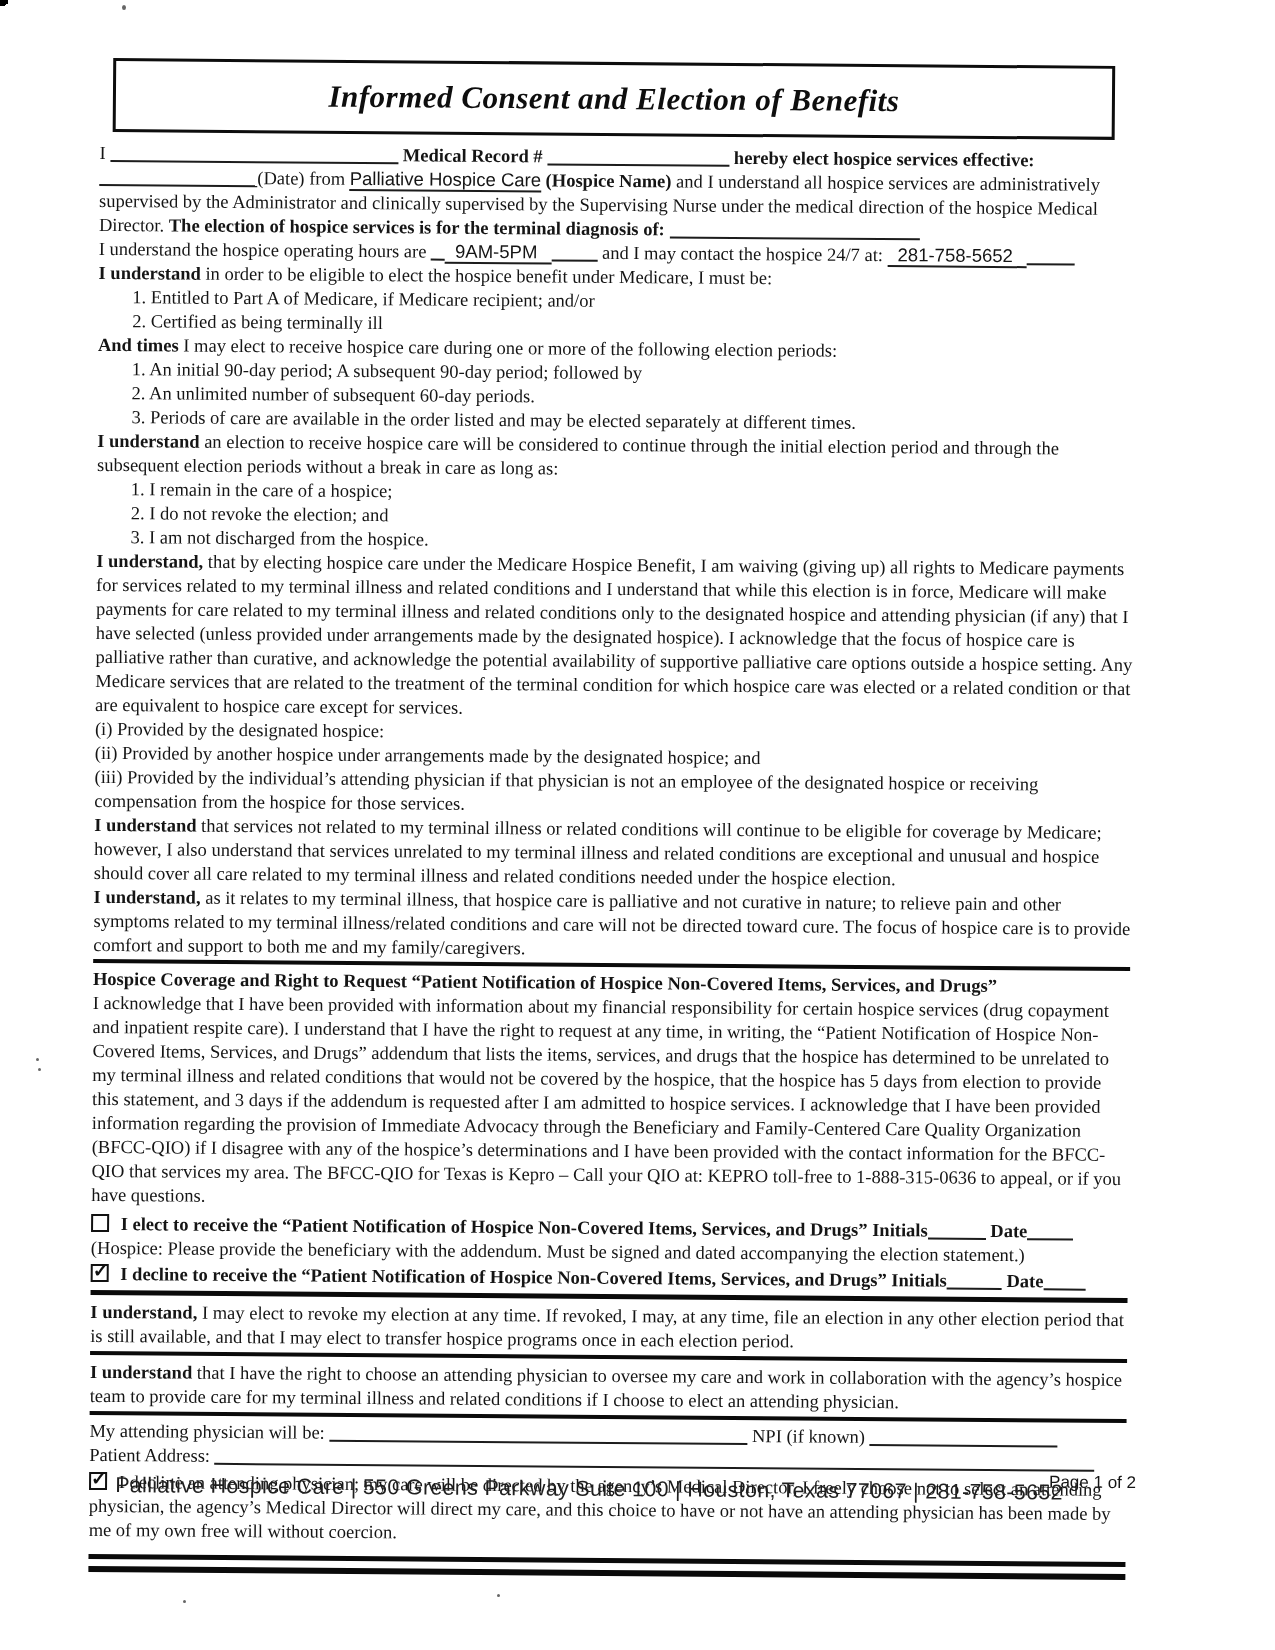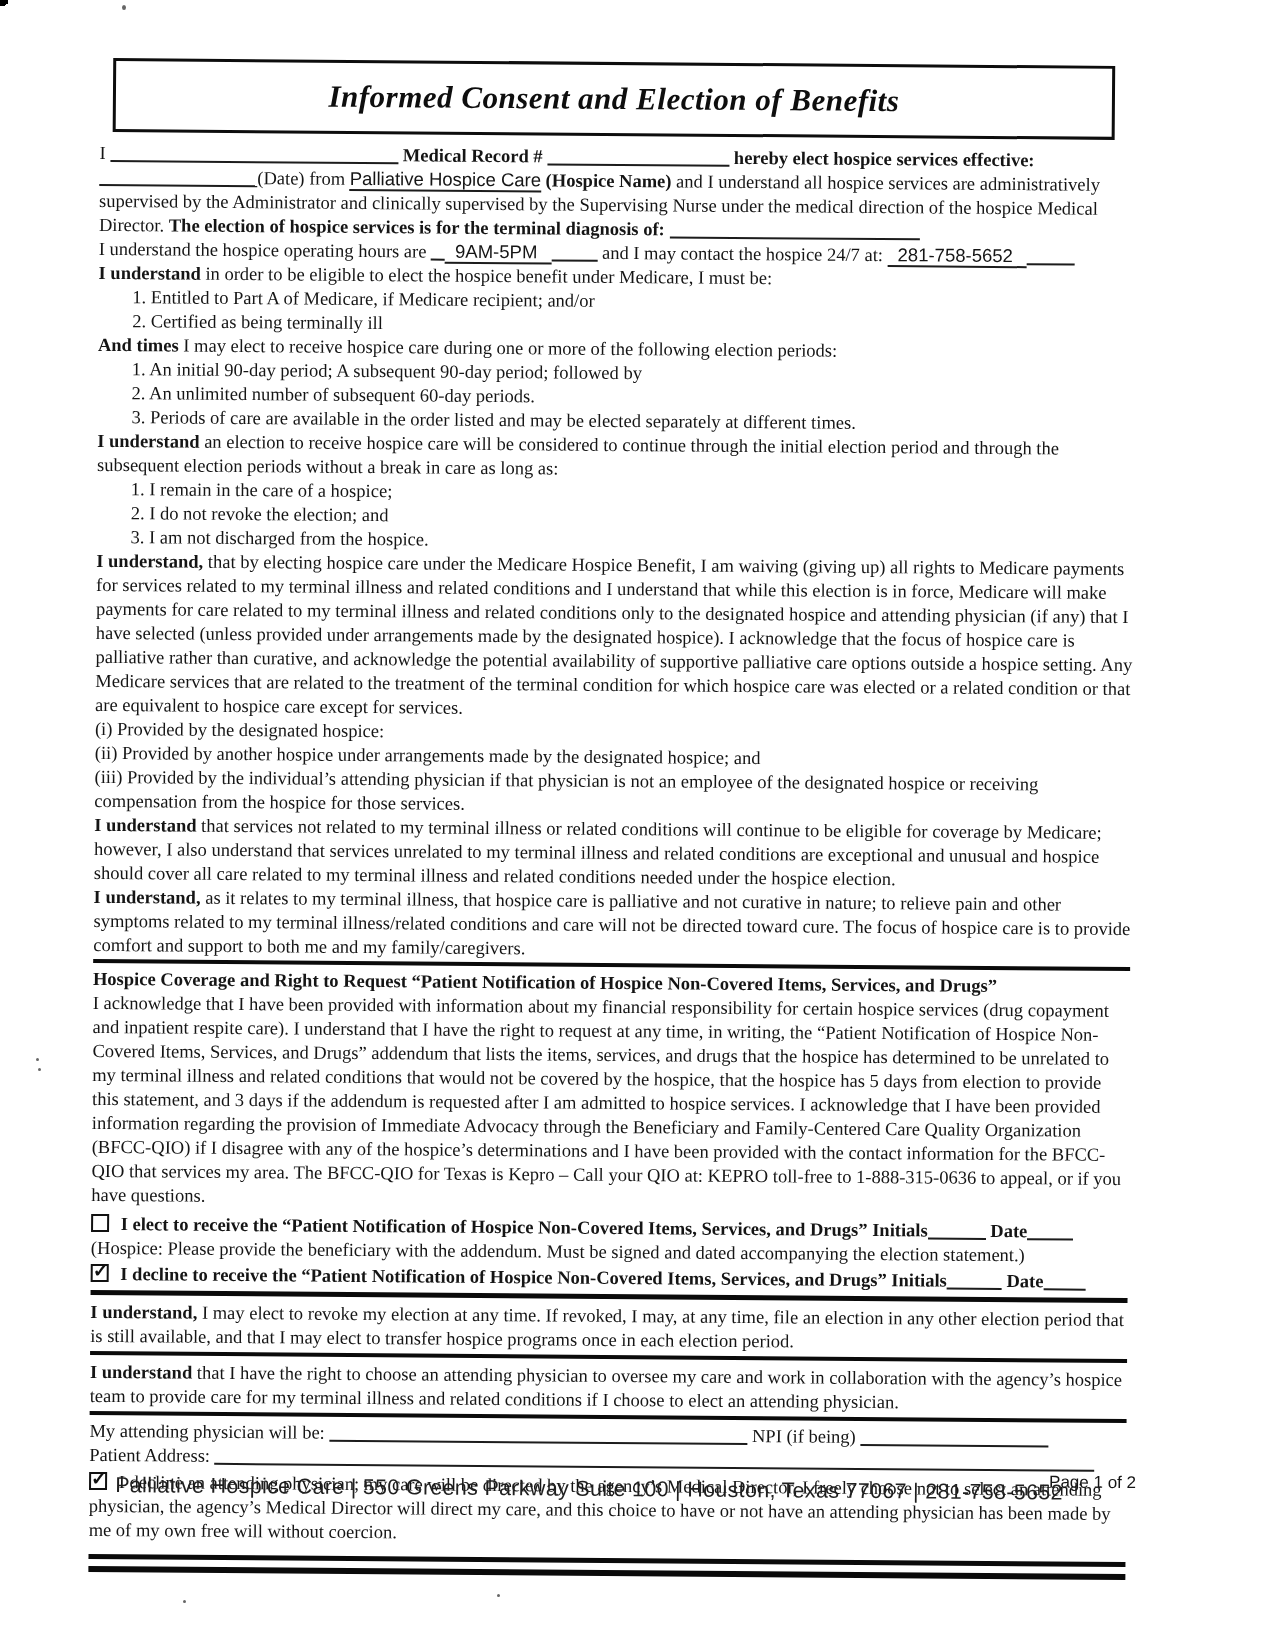--- a/index.html
+++ b/index.html
@@ -105,21 +105,21 @@
         <div class="para bold"><span class="bold">Hospice Coverage and Right to Request “Patient Notification of Hospice Non-Covered Items, Services, and Drugs”</span></div>
         <div class="para"><span class="">I acknowledge that I have been provided with information about my financial responsibility for certain hospice services (drug copayment and inpatient respite care). I understand that I have the right to request at any time, in writing, the “Patient Notification of Hospice Non-Covered Items, Services, and Drugs” addendum that lists the items, services, and drugs that the hospice has determined to be unrelated to my terminal illness and related conditions that would not be covered by the hospice, that the hospice has 5 days from election to provide this statement, and 3 days if the addendum is requested after I am admitted to hospice services. I acknowledge that I have been provided information regarding the provision of Immediate Advocacy through the Beneficiary and Family-Centered Care Quality Organization (BFCC-QIO) if I disagree with any of the hospice’s determinations and I have been provided with the contact information for the BFCC-QIO that services my area.  The BFCC-QIO for Texas is Kepro – Call your QIO at:  KEPRO toll-free to 1-888-315-0636 to appeal, or if you have questions.</span></div>
         <div class="para nowrap" style="margin-top: 5px;"><span class="cb"></span><span class="bold"> I elect to receive the “Patient Notification of Hospice Non-Covered Items, Services, and Drugs” Initials</span><span class="blank" style="width: 58px;"></span><span class="bold"> Date</span><span class="blank" style="width: 46px;"></span></div>
         <div class="para"><span class="">(Hospice: Please provide the beneficiary with the addendum. Must be signed and dated accompanying the election statement.)</span></div>
         <div class="para nowrap" style="margin-top: 2px;"><span class="cb checked"></span><span class="bold"> I decline to receive the “Patient Notification of Hospice Non-Covered Items, Services, and Drugs” Initials</span><span class="blank" style="width: 55px;"></span><span class="bold"> Date</span><span class="blank" style="width: 42px;"></span></div>
         <div class="rule" style="height: 5px; margin-top: 4px; margin-bottom: 5px;"></div>
         <div class="para"><span class="bold">I understand,</span><span class=""> I may elect to revoke my election at any time. If revoked, I may, at any time, file an election in any other election period that is still available, and that I may elect to transfer hospice programs once in each election period.</span></div>
         <div class="rule" style="height: 4px; margin-top: 3px; margin-bottom: 5px;"></div>
         <div class="para"><span class="bold">I understand</span><span class=""> that I have the right to choose an attending physician to oversee my care and work in collaboration with the agency’s hospice team to provide care for my terminal illness and related conditions if I choose to elect an attending physician.</span></div>
         <div class="rule" style="height: 4px; margin-top: 3px; margin-bottom: 4px;"></div>
-        <div class="para nowrap"><span class="">My attending physician will be: </span><span class="blank" style="width: 418px;"></span><span class=""> NPI (if being) </span><span class="blank" style="width: 188px;"></span></div>
+        <div class="para nowrap"><span class="">My attending physician will be: </span><span class="blank" style="width: 418px;"></span><span class=""> NPI (if known) </span><span class="blank" style="width: 188px;"></span></div>
         <div class="para nowrap"><span class="">Patient Address: </span><span class="blank" style="width: 880px;"></span></div>
         <div class="para" style="margin-top: 3px;"><span class="cb checked"></span><span class=""> I decline an attending physician; my care will be directed by the agency’s Medical Director, I freely choose not to select an attending physician, the agency’s Medical Director will direct my care, and this choice to have or not have an attending physician has been made by me of my own free will without coercion.</span></div>
         <div class="rule" style="height: 5px; margin-top: 12px;"></div>
         <div class="rule" style="height: 6px; margin-top: 7px;"></div>
       </div>
 
     <div id="footer">Palliative Hospice Care | 550 Greens Parkway Suite 100 | Houston, Texas 77067 | 281-758-5652</div>
     <div id="page-num">Page 1 of 2</div>
   </div>
 </div>

